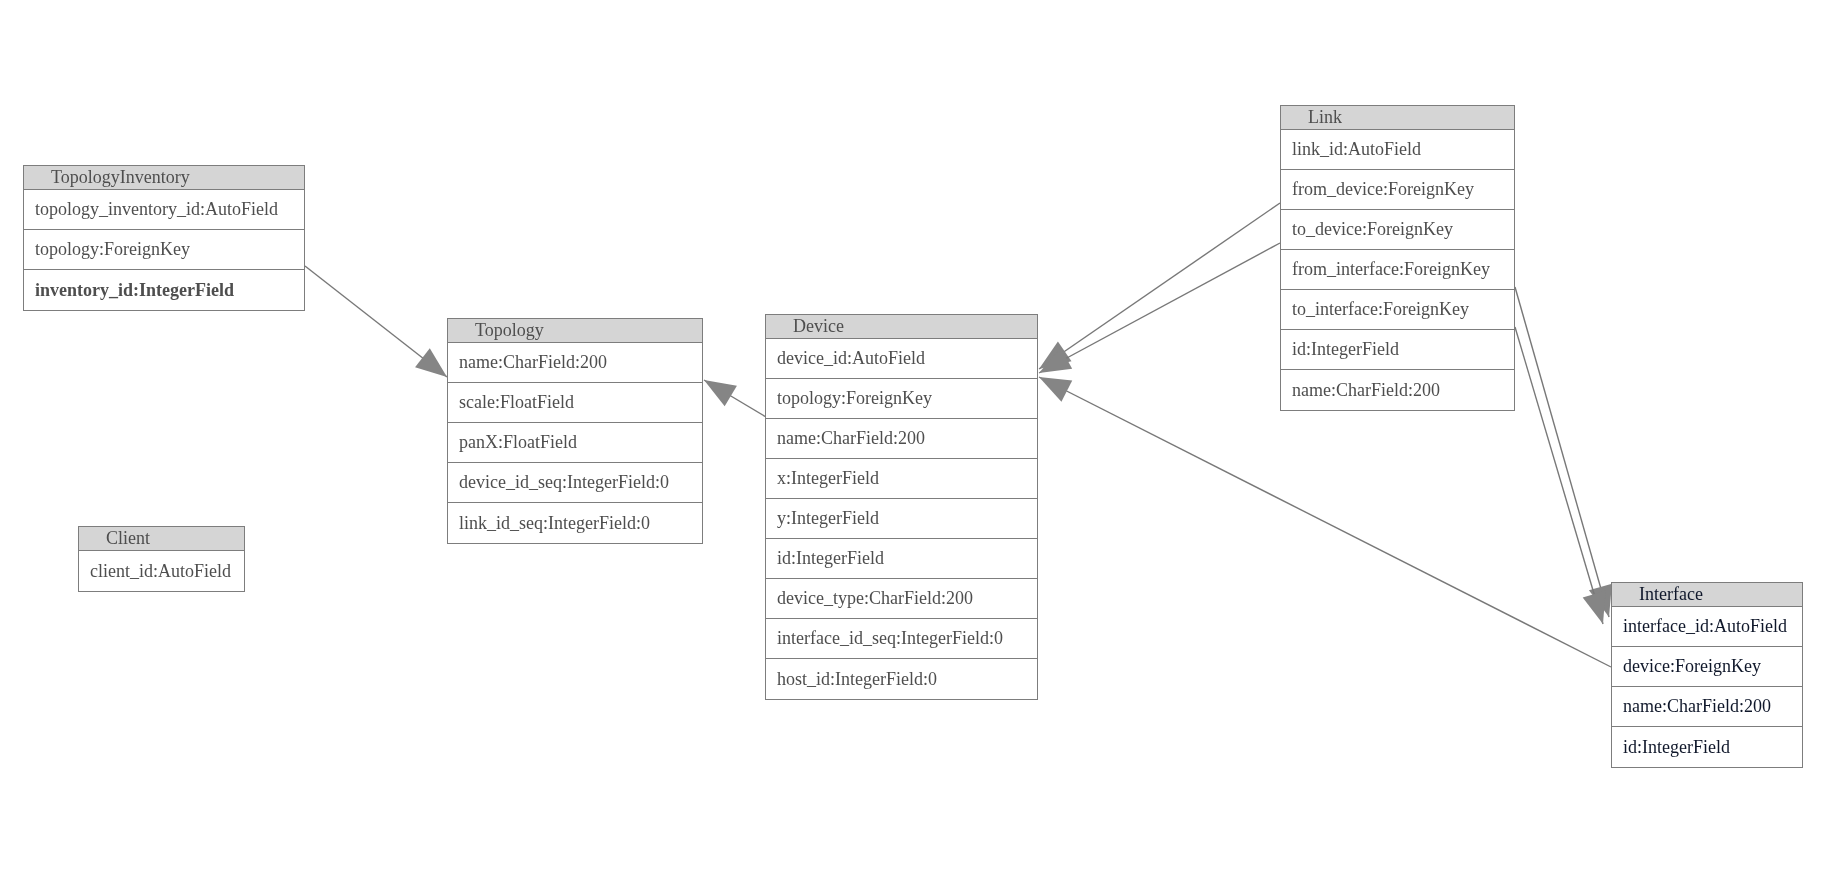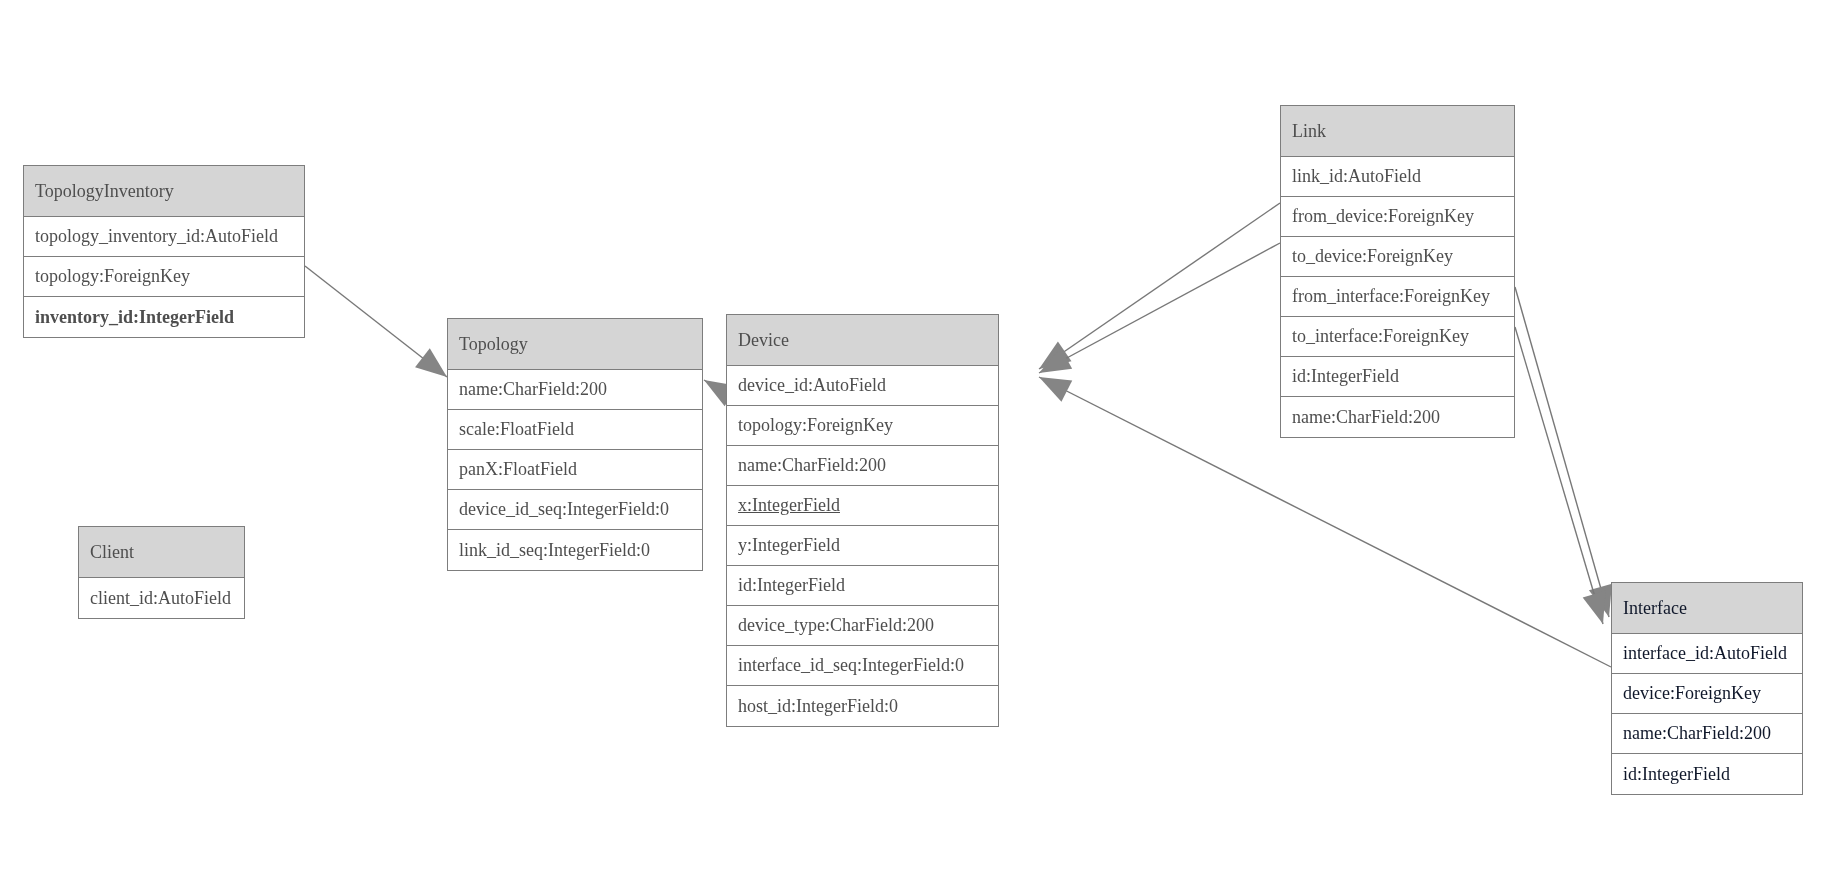--- a/index.html
+++ b/index.html
@@ -26,24 +26,24 @@
   .entity {
     position: absolute;
     box-sizing: border-box;
     border: 1.5px solid #7d7d7d;
     background: #ffffff;
     color: #4e4e4e;
     font-size: 18px;
   }
   .entity-header {
     box-sizing: border-box;
-    height: 51px;
+    height: 24px;
     display: flex;
     align-items: center;
-    padding-left: 11px;
+    padding-left: 27px;
     background: #d5d5d5;
     border-bottom: 1px solid #7d7d7d;
     white-space: nowrap;
     overflow: hidden;
   }
   .entity-row {
     box-sizing: border-box;
     height: 40px;
     display: flex;
     align-items: center;
@@ -89,26 +89,26 @@
         <div class="entity-row" style="border-bottom-color: rgb(125, 125, 125);">name:CharField:200</div>
         <div class="entity-row" style="border-bottom-color: rgb(125, 125, 125);">scale:FloatField</div>
         <div class="entity-row" style="border-bottom-color: rgb(125, 125, 125);">panX:FloatField</div>
         <div class="entity-row" style="border-bottom-color: rgb(125, 125, 125);">device_id_seq:IntegerField:0</div>
         <div class="entity-row" style="border-bottom-color: rgb(125, 125, 125);">link_id_seq:IntegerField:0</div>
       </div>
       <div class="entity" style="left: 78px; top: 526px; width: 167px; border-color: rgb(125, 125, 125); color: rgb(78, 78, 78);">
         <div class="entity-header" style="background: rgb(213, 213, 213); border-bottom-color: rgb(125, 125, 125);">Client</div>
         <div class="entity-row" style="border-bottom-color: rgb(125, 125, 125);">client_id:AutoField</div>
       </div>
-      <div class="entity" style="left: 726px; top: 314px; width: 273px; border-color: rgb(125, 125, 125); color: rgb(78, 78, 78);">
+      <div class="entity" style="left: 765px; top: 314px; width: 273px; border-color: rgb(125, 125, 125); color: rgb(78, 78, 78);">
         <div class="entity-header" style="background: rgb(213, 213, 213); border-bottom-color: rgb(125, 125, 125);">Device</div>
         <div class="entity-row" style="border-bottom-color: rgb(125, 125, 125);">device_id:AutoField</div>
         <div class="entity-row" style="border-bottom-color: rgb(125, 125, 125);">topology:ForeignKey</div>
         <div class="entity-row" style="border-bottom-color: rgb(125, 125, 125);">name:CharField:200</div>
-        <div class="entity-row" style="border-bottom-color: rgb(125, 125, 125); text-decoration: underline;">x:IntegerField</div>
+        <div class="entity-row" style="border-bottom-color: rgb(125, 125, 125);">x:IntegerField</div>
         <div class="entity-row" style="border-bottom-color: rgb(125, 125, 125);">y:IntegerField</div>
         <div class="entity-row" style="border-bottom-color: rgb(125, 125, 125);">id:IntegerField</div>
         <div class="entity-row" style="border-bottom-color: rgb(125, 125, 125);">device_type:CharField:200</div>
         <div class="entity-row" style="border-bottom-color: rgb(125, 125, 125);">interface_id_seq:IntegerField:0</div>
         <div class="entity-row" style="border-bottom-color: rgb(125, 125, 125);">host_id:IntegerField:0</div>
       </div>
       <div class="entity" style="left: 1280px; top: 105px; width: 235px; border-color: rgb(125, 125, 125); color: rgb(78, 78, 78);">
         <div class="entity-header" style="background: rgb(213, 213, 213); border-bottom-color: rgb(125, 125, 125);">Link</div>
         <div class="entity-row" style="border-bottom-color: rgb(125, 125, 125);">link_id:AutoField</div>
         <div class="entity-row" style="border-bottom-color: rgb(125, 125, 125);">from_device:ForeignKey</div>

